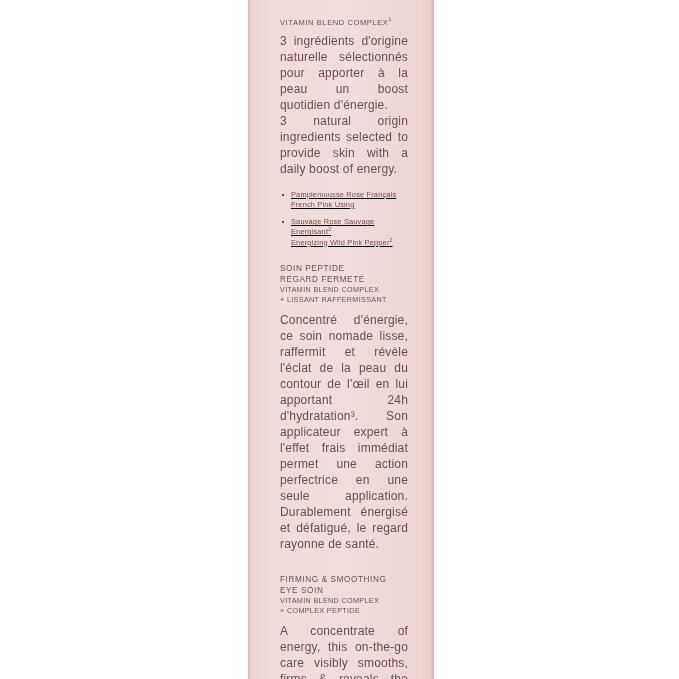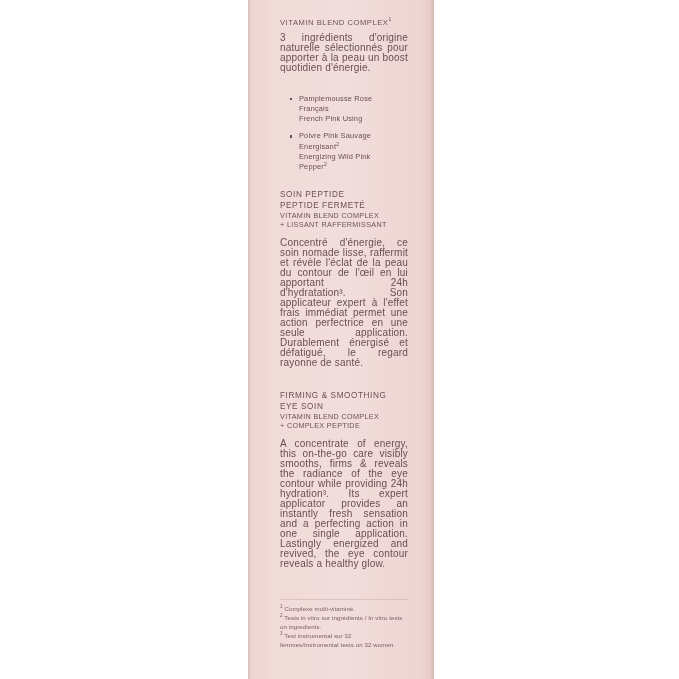--- a/index.html
+++ b/index.html
@@ -67,39 +67,40 @@
     line-height: 10.5px;
     margin-bottom: 4px;
     font-weight: 400;
   }
   sup {
     font-size: 5px;
     vertical-align: super;
     line-height: 0;
   }
   .body {
-    font-size: 10px;
-    line-height: 10px;
+    font-size: 12px;
+    line-height: 16px;
     color: #6b4d54;
     letter-spacing: 0.18px;
     text-align: justify;
     text-justify: inter-word;
   }
   .body.left {
     text-align: left;
   }
   .spacer-sm { height: 8px; }
   .spacer-md { height: 13px; }
   .spacer-lg { height: 22px; }
   .spacer-xl { height: 30px; }
 
   ul.bullets {
     list-style: none;
-    margin: 8px;
+    margin: 0;
     padding: 0;
+    text-decoration: underline;
   }
   ul.bullets li {
     position: relative;
     padding-left: 11px;
     font-size: 7.4px;
     line-height: 10.3px;
     color: #6b4d54;
     letter-spacing: 0.18px;
     margin-bottom: 7px;
   }
@@ -149,40 +150,41 @@
 </head>
 <body>
 
 <div id="page">
   <div id="carton">
     <div class="content">
 
       <div class="blk">
         <div class="heading"><span>VITAMIN BLEND COMPLEX</span><sup>1</sup></div>
         <div class="body">3 ingrédients d'origine naturelle sélectionnés pour apporter à la peau un boost quotidien d'énergie.</div>
+        <div class="body">3 natural origin ingredients selected to provide skin with a daily boost of energy.</div>
       </div>
 
       <div class="spacer-md"></div>
 
       <ul class="bullets">
         <li>
           <span>Pamplemousse Rose Français</span><br>
           <span>French Pink Using</span>
         </li>
         <li>
-          <span>Poivre Pink Sauvage Energisant</span><sup>2</sup><br>
+          <span>Sauvage Rose Sauvage Energisant</span><sup>2</sup><br>
           <span>Energizing Wild Pink Pepper</span><sup>2</sup>
         </li>
       </ul>
 
       <div class="spacer-sm"></div>
 
       <div class="blk">
         <div class="title2">SOIN PEPTIDE</div>
-        <div class="title2">PEPTIDE FERMETÉ</div>
+        <div class="title2">REGARD FERMETÉ</div>
         <div class="subtitle">VITAMIN BLEND COMPLEX</div>
         <div class="subtitle">+ LISSANT RAFFERMISSANT</div>
         <div class="spacer-sm"></div>
         <div class="body">Concentré d'énergie, ce soin nomade lisse, raffermit et révèle l'éclat de la peau du contour de l'œil en lui apportant 24h d'hydratation³. Son applicateur expert à l'effet frais immédiat permet une action perfectrice en une seule application. Durablement énergisé et défatigué, le regard rayonne de santé.</div>
       </div>
 
       <div class="spacer-lg"></div>
 
       <div class="blk">
         <div class="title2">FIRMING &amp; SMOOTHING</div>

